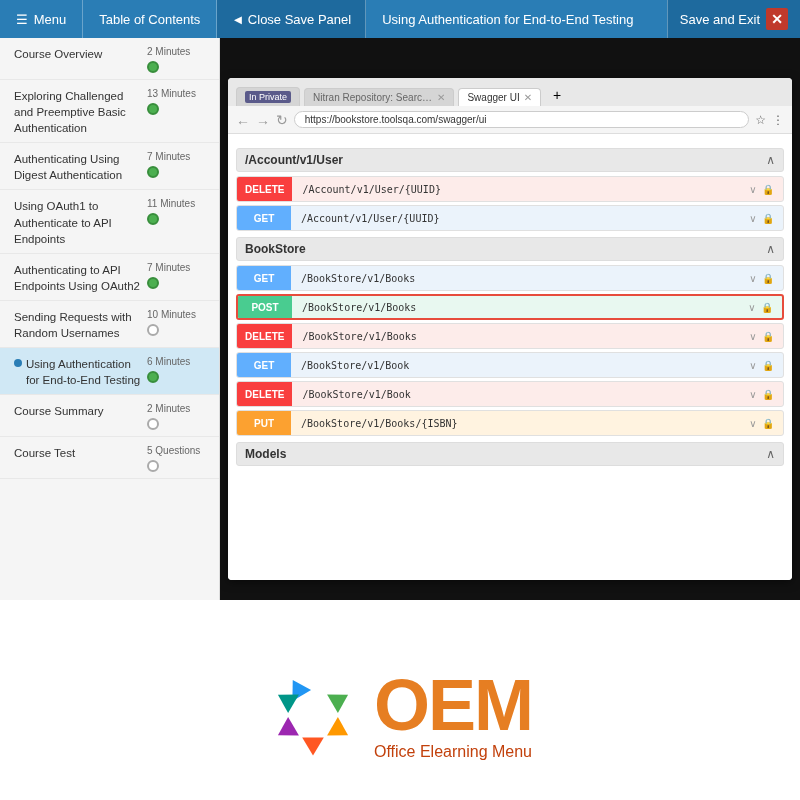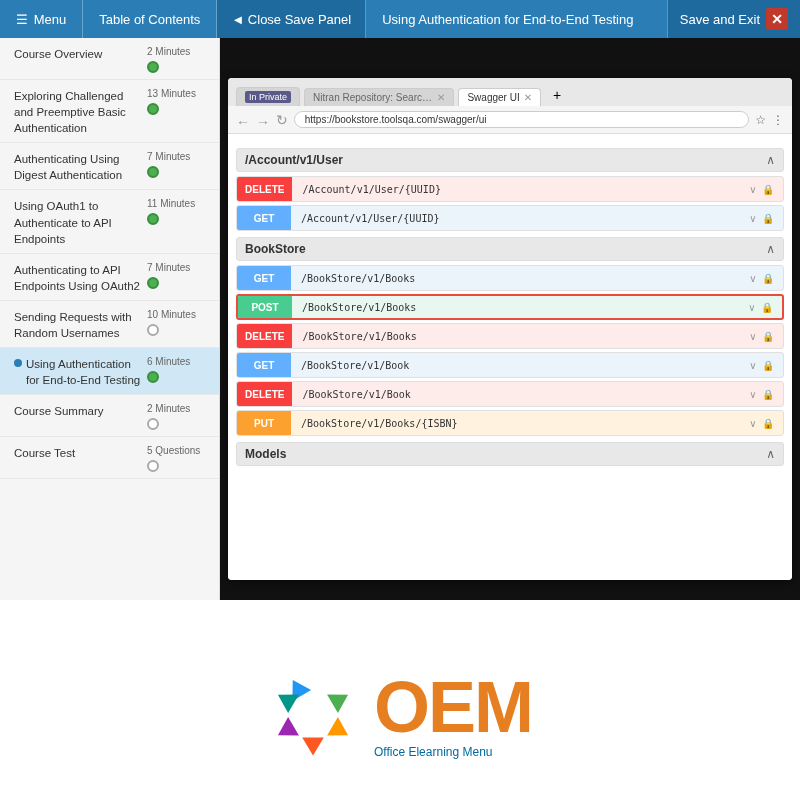--- a/index.html
+++ b/index.html
@@ -325,22 +325,22 @@
 
     .oem-title {
       font-size: 72px;
       font-weight: bold;
       color: #e67e22;
       line-height: 1;
       letter-spacing: -2px;
     }
 
     .oem-subtitle {
-      font-size: 12px;
-      color: #0369a1;
+      font-size: 16px;
+      color: #c2410c;
       font-weight: normal;
       margin-top: 2px;
     }
   </style>
 </head>
 <body>
 
 <div class="top-nav">
   <div class="nav-menu">
     <span>☰</span>

